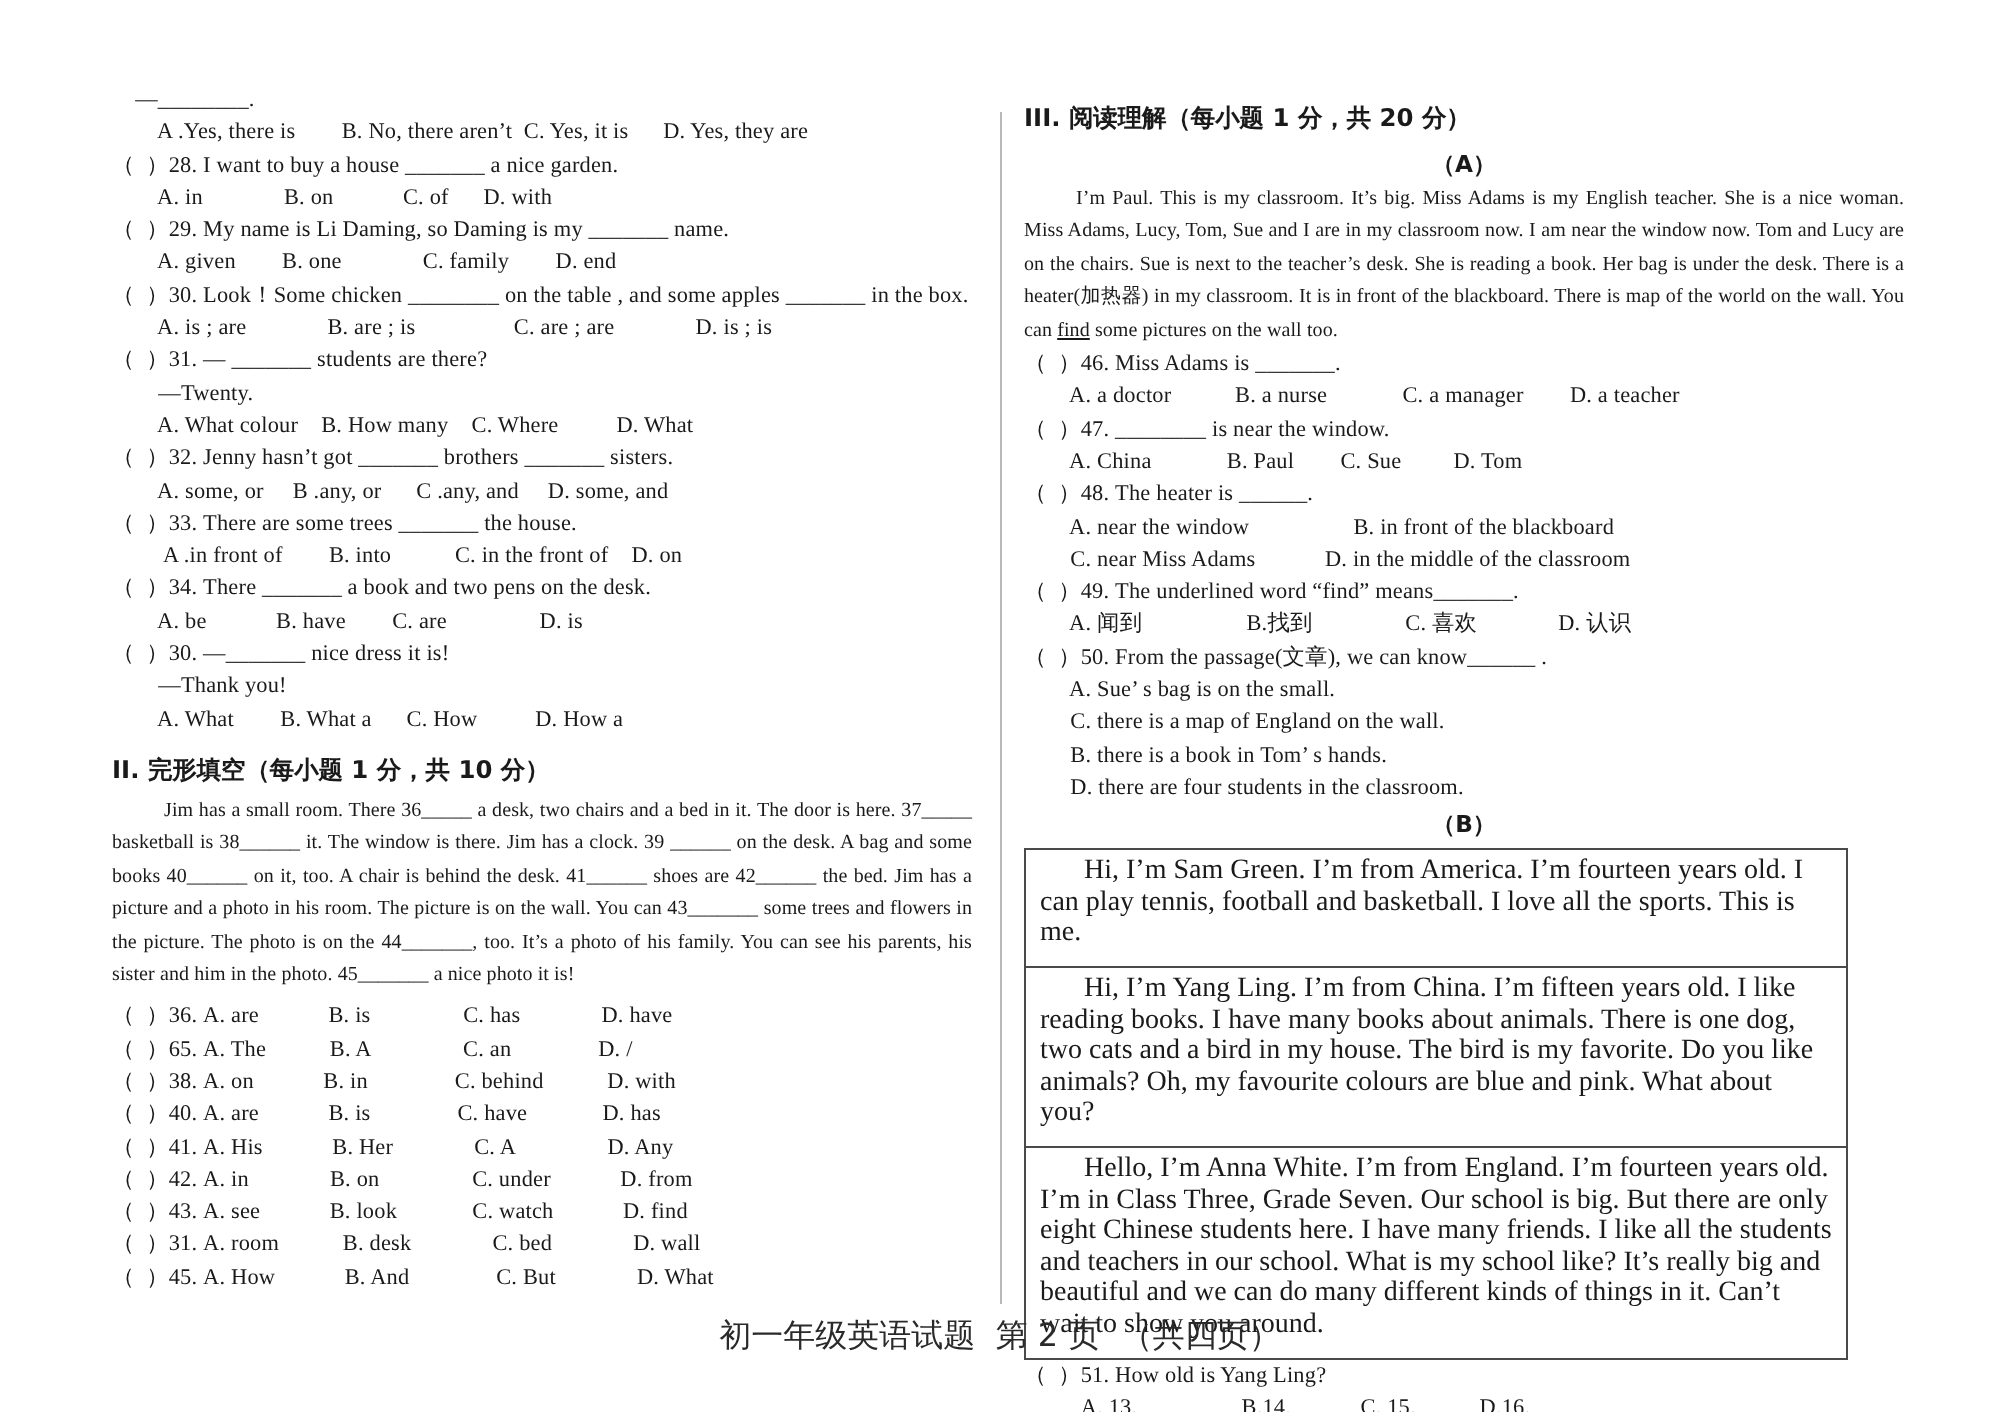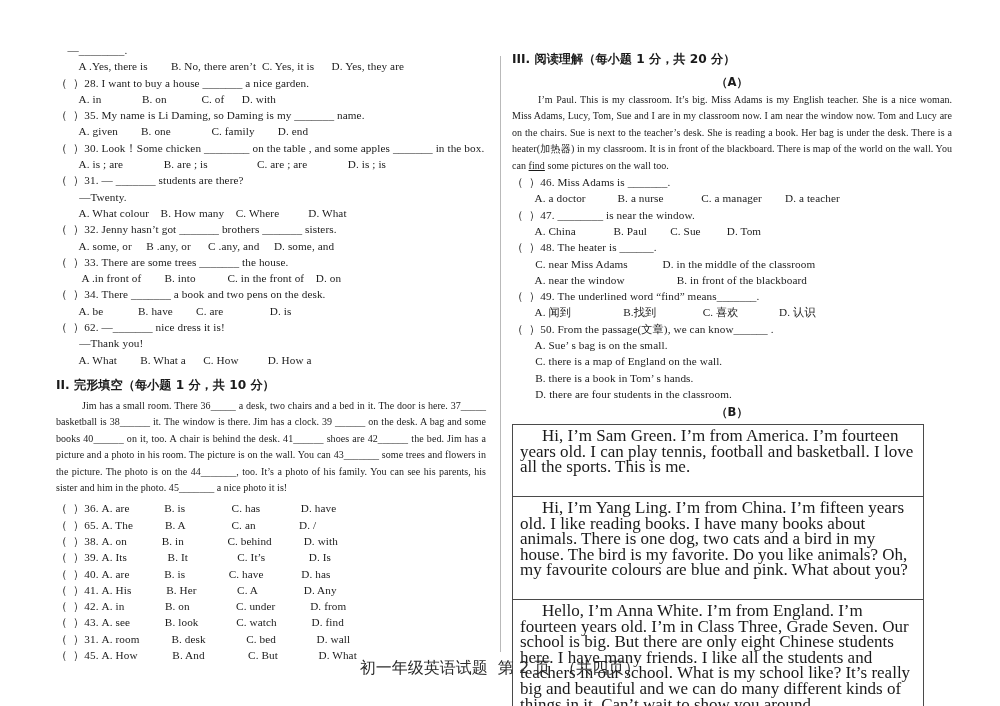--- a/index.html
+++ b/index.html
@@ -79,22 +79,22 @@
 
   
   .box-group {
     border: 1px solid #4a4a4a;
     margin-top: 2px;
     width: 412px;
     box-sizing: border-box;
   }
   .box-cell {
     border-bottom: 1px solid #4a4a4a;
-    padding: 3px 7px 21px 7px;
-    font-size: 17px;
+    padding: 3px 7px 8px 7px;
+    font-size: 14px;
     line-height: 15.6px;
     text-indent: 22px;
     text-align: left;
   }
   .box-cell:last-child { border-bottom: none; }
 
   .footer {
     position: absolute;
     left: 0;
     top: 660px;
@@ -116,53 +116,52 @@
   <div class="col-divider"></div>
 
   <div class="column col-left">
 
     <div class="ln">    —________.</div>
     <div class="ln">        A .Yes, there is        B. No, there aren’t  C. Yes, it is      D. Yes, they are</div>
 
     <div class="ln">（  ）28. I want to buy a house _______ a nice garden.</div>
     <div class="ln">        A. in              B. on            C. of      D. with</div>
 
-    <div class="ln">（  ）35. My name is Li Daming, so Daming is my _______ name.</div>
+    <div class="ln">（  ）29. My name is Li Daming, so Daming is my _______ name.</div>
     <div class="ln">        A. given        B. one              C. family        D. end</div>
 
     <div class="ln">（  ）30. Look！Some chicken ________ on the table , and some apples _______ in the box.</div>
     <div class="ln">        A. is ; are              B. are ; is                 C. are ; are              D. is ; is</div>
 
     <div class="ln">（  ）31. — _______ students are there?</div>
     <div class="ln">        —Twenty.</div>
     <div class="ln">        A. What colour    B. How many    C. Where          D. What</div>
 
     <div class="ln">（  ）32. Jenny hasn’t got _______ brothers _______ sisters.</div>
     <div class="ln">        A. some, or     B .any, or      C .any, and     D. some, and</div>
 
     <div class="ln">（  ）33. There are some trees _______ the house.</div>
     <div class="ln">         A .in front of        B. into           C. in the front of    D. on</div>
 
     <div class="ln">（  ）34. There _______ a book and two pens on the desk.</div>
     <div class="ln">        A. be            B. have        C. are                D. is</div>
 
-    <div class="ln">（  ）62. —_______ nice dress it is!</div>
+    <div class="ln">（  ）30. —_______ nice dress it is!</div>
     <div class="ln">        —Thank you!</div>
     <div class="ln">        A. What        B. What a      C. How          D. How a</div>
 
     <div class="sec-head cn">II. 完形填空（每小题 1 分，共 10 分）</div>
 
     <div class="para">Jim has a small room. There 36_____ a desk, two chairs and a bed in it. The door is here. 37_____ basketball is 38______ it. The window is there. Jim has a clock. 39 ______ on the desk. A bag and some books 40______ on it, too. A chair is behind the desk. 41______ shoes are 42______ the bed. Jim has a picture and a photo in his room. The picture is on the wall. You can 43_______ some trees and flowers in the picture. The photo is on the 44_______, too. It’s a photo of his family. You can see his parents, his sister and him in the photo. 45_______ a nice photo it is!</div>
 
     <div class="spacer-sm"></div>
 
     <div class="ln">（  ）36. A. are            B. is                C. has              D. have</div>
     <div class="ln">（  ）65. A. The           B. A                C. an               D. /</div>
     <div class="ln">（  ）38. A. on            B. in               C. behind           D. with</div>
-    <div class="ln">（  ）39. A. Its              B. It                 C. It’s               D. Is</div>
     <div class="ln">（  ）40. A. are            B. is               C. have             D. has</div>
     <div class="ln">（  ）41. A. His            B. Her              C. A                D. Any</div>
     <div class="ln">（  ）42. A. in              B. on                C. under            D. from</div>
     <div class="ln">（  ）43. A. see            B. look             C. watch            D. find</div>
     <div class="ln">（  ）31. A. room           B. desk              C. bed              D. wall</div>
     <div class="ln">（  ）45. A. How            B. And               C. But              D. What</div>
 
   </div>
 
   <div class="column col-right">
@@ -173,22 +172,22 @@
 
     <div class="para"><span>I’m Paul. This is my classroom. It’s big. Miss Adams is my English teacher. She is a nice woman. Miss Adams, Lucy, Tom, Sue and I are in my classroom now. I am near the window now. Tom and Lucy are on the chairs. Sue is next to the teacher’s desk. She is reading a book. Her bag is under the desk. There is a heater(加热器) in my classroom. It is in front of the blackboard. There is map of the world on the wall. You can </span><span class="underline-word">find</span><span> some pictures on the wall too.</span></div>
 
     <div class="ln">（  ）46. Miss Adams is _______.</div>
     <div class="ln">        A. a doctor           B. a nurse             C. a manager        D. a teacher</div>
 
     <div class="ln">（  ）47. ________ is near the window.</div>
     <div class="ln">        A. China             B. Paul        C. Sue         D. Tom</div>
 
     <div class="ln">（  ）48. The heater is ______.</div>
+    <div class="ln">        A. near the window                  B. in front of the blackboard</div>
     <div class="ln">        C. near Miss Adams            D. in the middle of the classroom</div>
-    <div class="ln">        A. near the window                  B. in front of the blackboard</div>
 
     <div class="ln">（  ）49. The underlined word “find” means_______.</div>
     <div class="ln">        A. 闻到                  B.找到                C. 喜欢              D. 认识</div>
 
     <div class="ln">（  ）50. From the passage(文章), we can know______ .</div>
     <div class="ln">        A. Sue’ s bag is on the small.</div>
     <div class="ln">        C. there is a map of England on the wall.</div>
     <div class="ln">        B. there is a book in Tom’ s hands.</div>
     <div class="ln">        D. there are four students in the classroom.</div>
 

